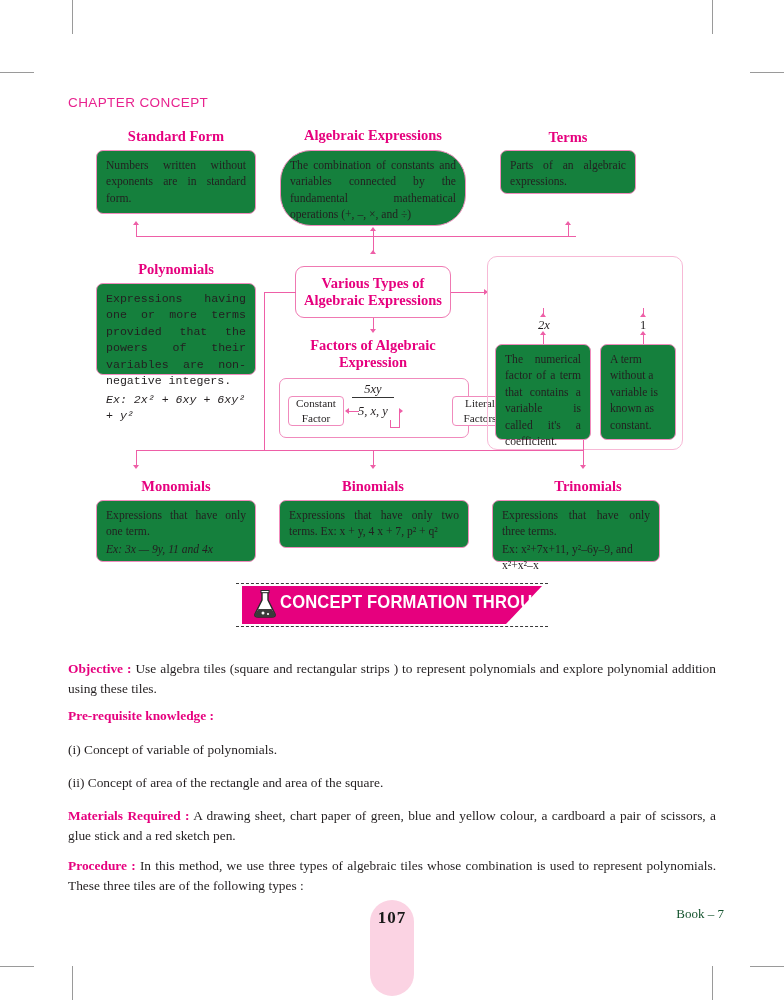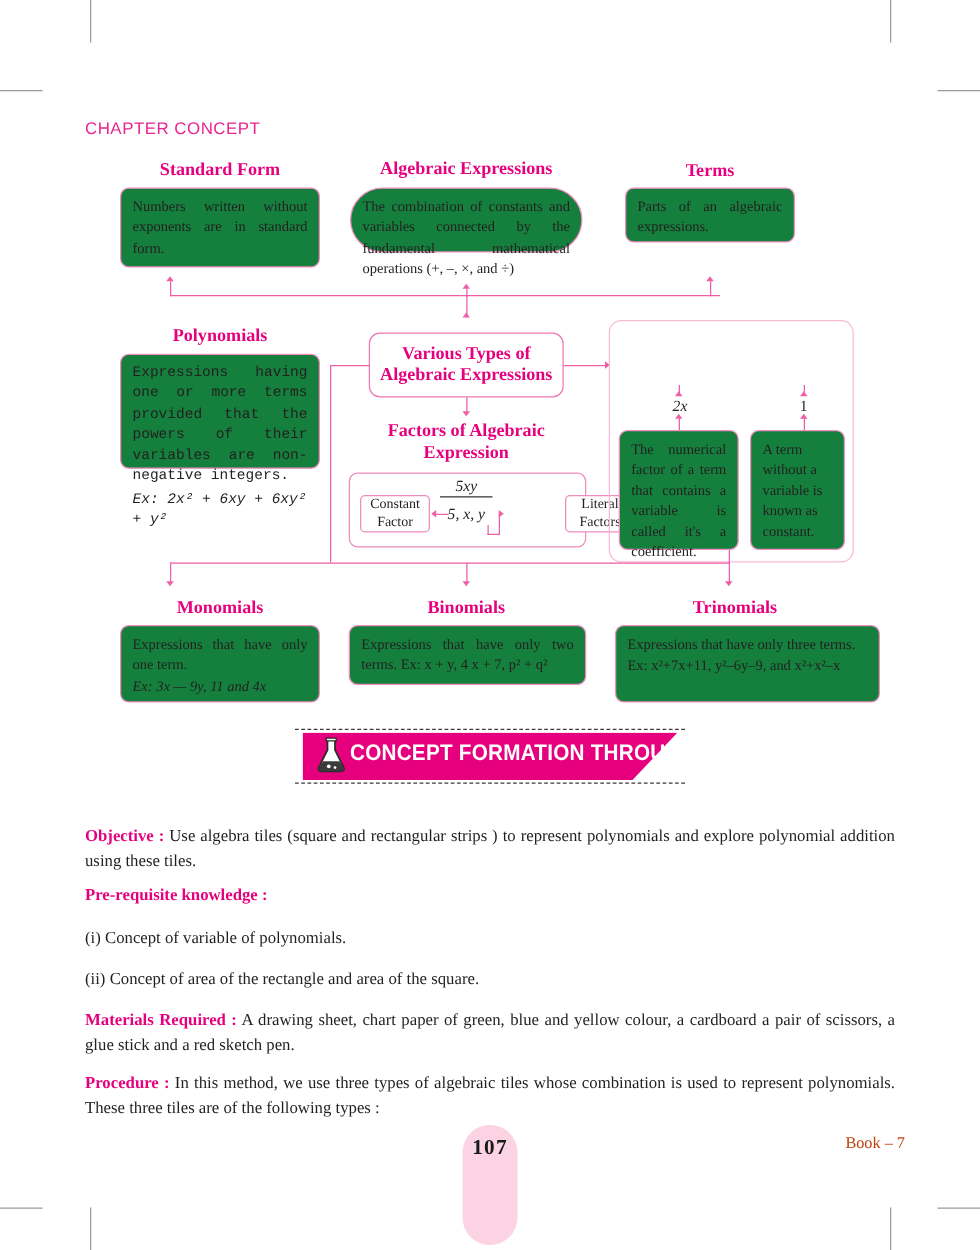--- a/index.html
+++ b/index.html
@@ -152,21 +152,21 @@
   }
   .pagenum {
     position: absolute; left: 370px; top: 908px; width: 44px;
     text-align: center;
     font-family: "Liberation Serif", serif;
     font-weight: bold; font-size: 17px; color: #1a1a1a;
     letter-spacing: 1px;
   }
   .bookref {
     position: absolute; right: 60px; top: 906px;
-    font-size: 13px; color: #c2410c;
+    font-size: 13px; color: #14532d;
   }
 </style>
 </head>
 <body>
 
 <div class="cropmark cm-v" style="left:72px; top:0px;"></div>
 <div class="cropmark cm-h" style="left:0px; top:72px;"></div>
 <div class="cropmark cm-v" style="left:712px; top:0px;"></div>
 <div class="cropmark cm-h" style="left:750px; top:72px;"></div>
 <div class="cropmark cm-v" style="left:72px; top:966px;"></div>
@@ -178,21 +178,21 @@
 
   <div class="chapter-concept">CHAPTER CONCEPT</div>
 
   <div class="chart">
 
     <div class="node-title" style="left:96px; top:128px; width:160px;">Standard Form</div>
     <div class="node-title" style="left:280px; top:127px; width:186px;">Algebraic Expressions</div>
     <div class="node-title" style="left:500px; top:129px; width:136px;">Terms</div>
 
     <div class="box" style="left:96px; top:150px; width:160px; height:64px;">Numbers written without exponents are in standard form.</div>
-    <div class="box" style="left:280px; top:150px; width:186px; height:52px;border-radius:31px;">The combination of constants and variables connected by the fundamental mathematical operations (+, –, ×, and ÷)</div>
+    <div class="box" style="left:280px; top:150px; width:186px; height:76px;border-radius:31px;">The combination of constants and variables connected by the fundamental mathematical operations (+, –, ×, and ÷)</div>
     <div class="box" style="left:500px; top:150px; width:136px; height:44px;">Parts of an algebraic expressions.</div>
 
     <div class="ln ln-h" style="left:136px; top:236px; width:440px;"></div>
     <div class="ln ln-v" style="left:136px; top:225px; height:12px;"></div>
     <div class="arrow-up" style="left:133px; top:221px;"></div>
     <div class="ln ln-v" style="left:373px; top:231px; height:6px;"></div>
     <div class="arrow-up" style="left:370px; top:227px;"></div>
     <div class="ln ln-v" style="left:568px; top:225px; height:12px;"></div>
     <div class="arrow-up" style="left:565px; top:221px;"></div>
 
@@ -275,21 +275,21 @@
     <div class="node-title" style="left:288px; top:478px; width:170px;">Binomials</div>
     <div class="node-title" style="left:500px; top:478px; width:176px;">Trinomials</div>
 
     <div class="box" style="left:96px; top:500px; width:160px; height:62px;">
       <span>Expressions that have only one term.</span>
       <div style="text-align:left; font-style:italic; margin-top:1px;">Ex:  3x — 9y, 11 and 4x</div>
     </div>
 
     <div class="box" style="left:279px; top:500px; width:190px; height:48px;">Expressions that have only two terms. Ex: x + y, 4 x + 7, p² + q²</div>
 
-    <div class="box" style="left:492px; top:500px; width:212px; height:62px;">
+    <div class="box" style="left:492px; top:500px; width:168px; height:62px;">
       <span>Expressions that have only three terms.</span>
       <div style="text-align:left; margin-top:1px;">Ex: x²+7x+11, y²–6y–9, and x²+x²–x</div>
     </div>
   </div>
 
   <div class="banner-wrap">
     <div class="banner-dash"></div>
     <div class="banner-shape"></div>
     <svg class="flask-icon" viewBox="0 0 26 30">
       <path d="M10 3 L10 11 L3 25 Q2 28 6 28 L20 28 Q24 28 23 25 L16 11 L16 3 Z" fill="#ffffff" stroke="#2a2a2a" stroke-width="1.4"></path>

